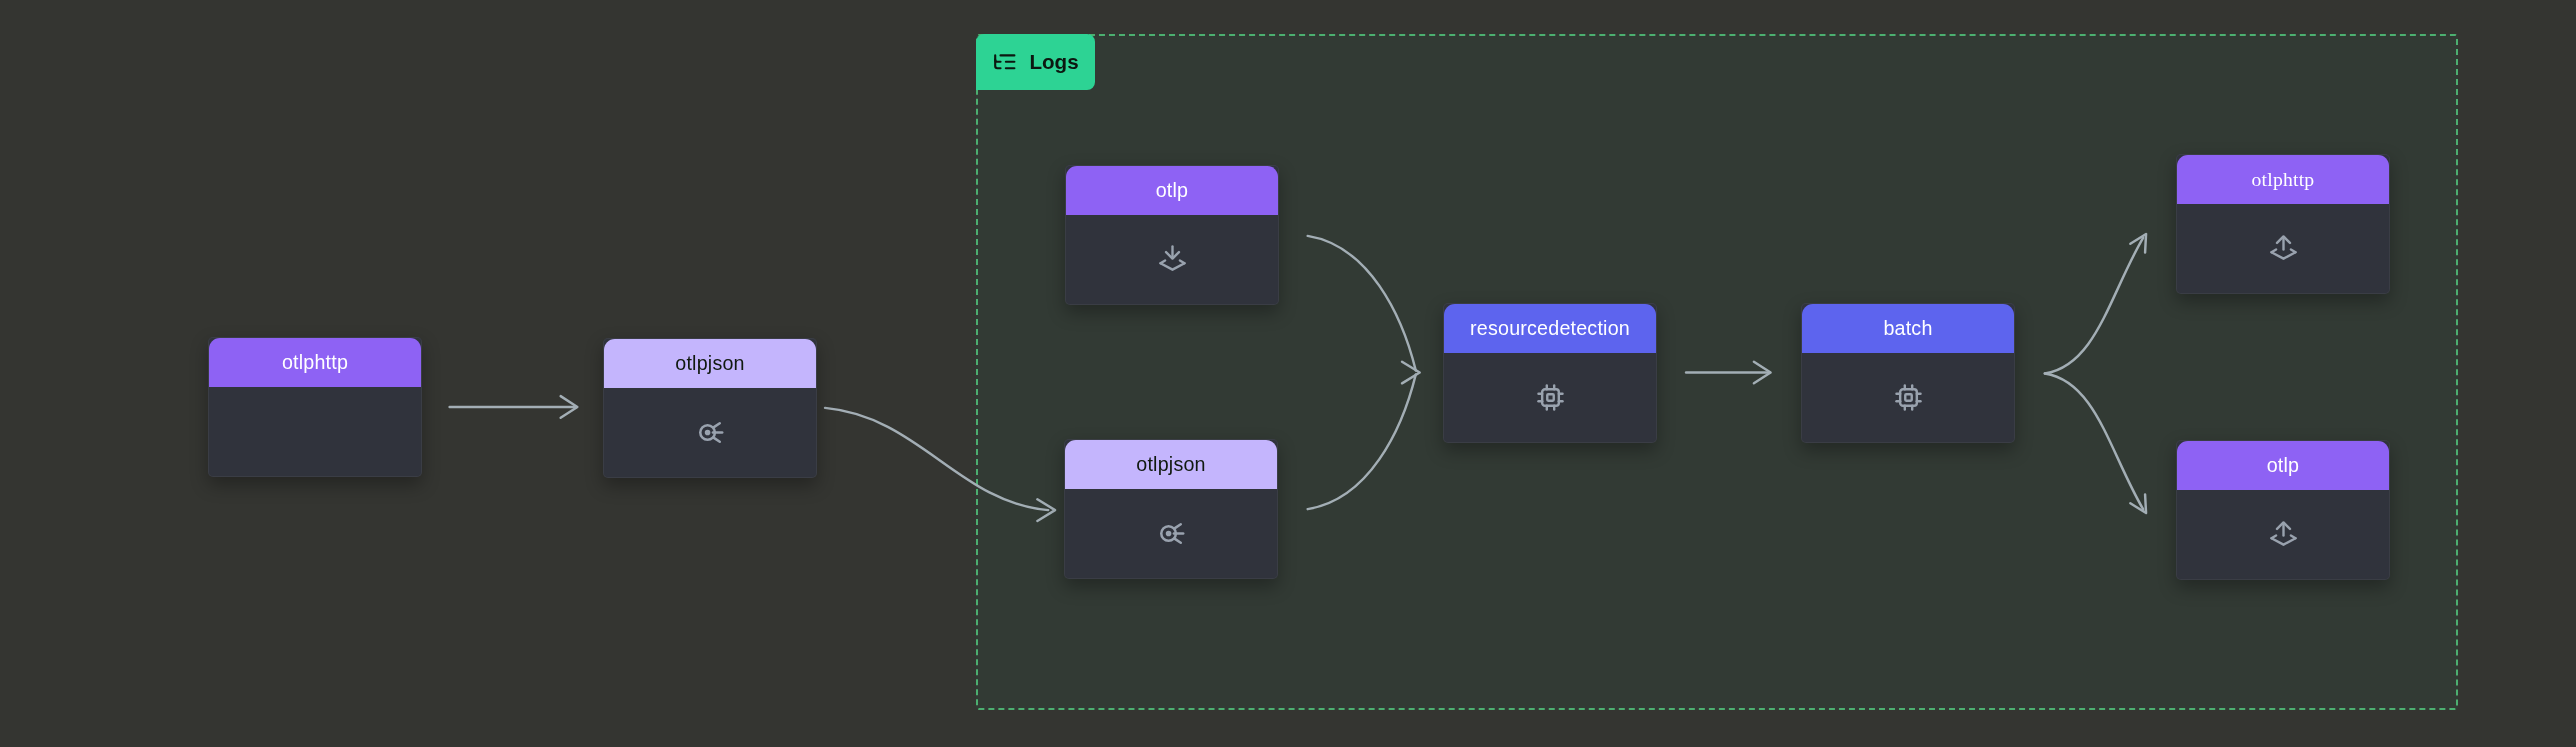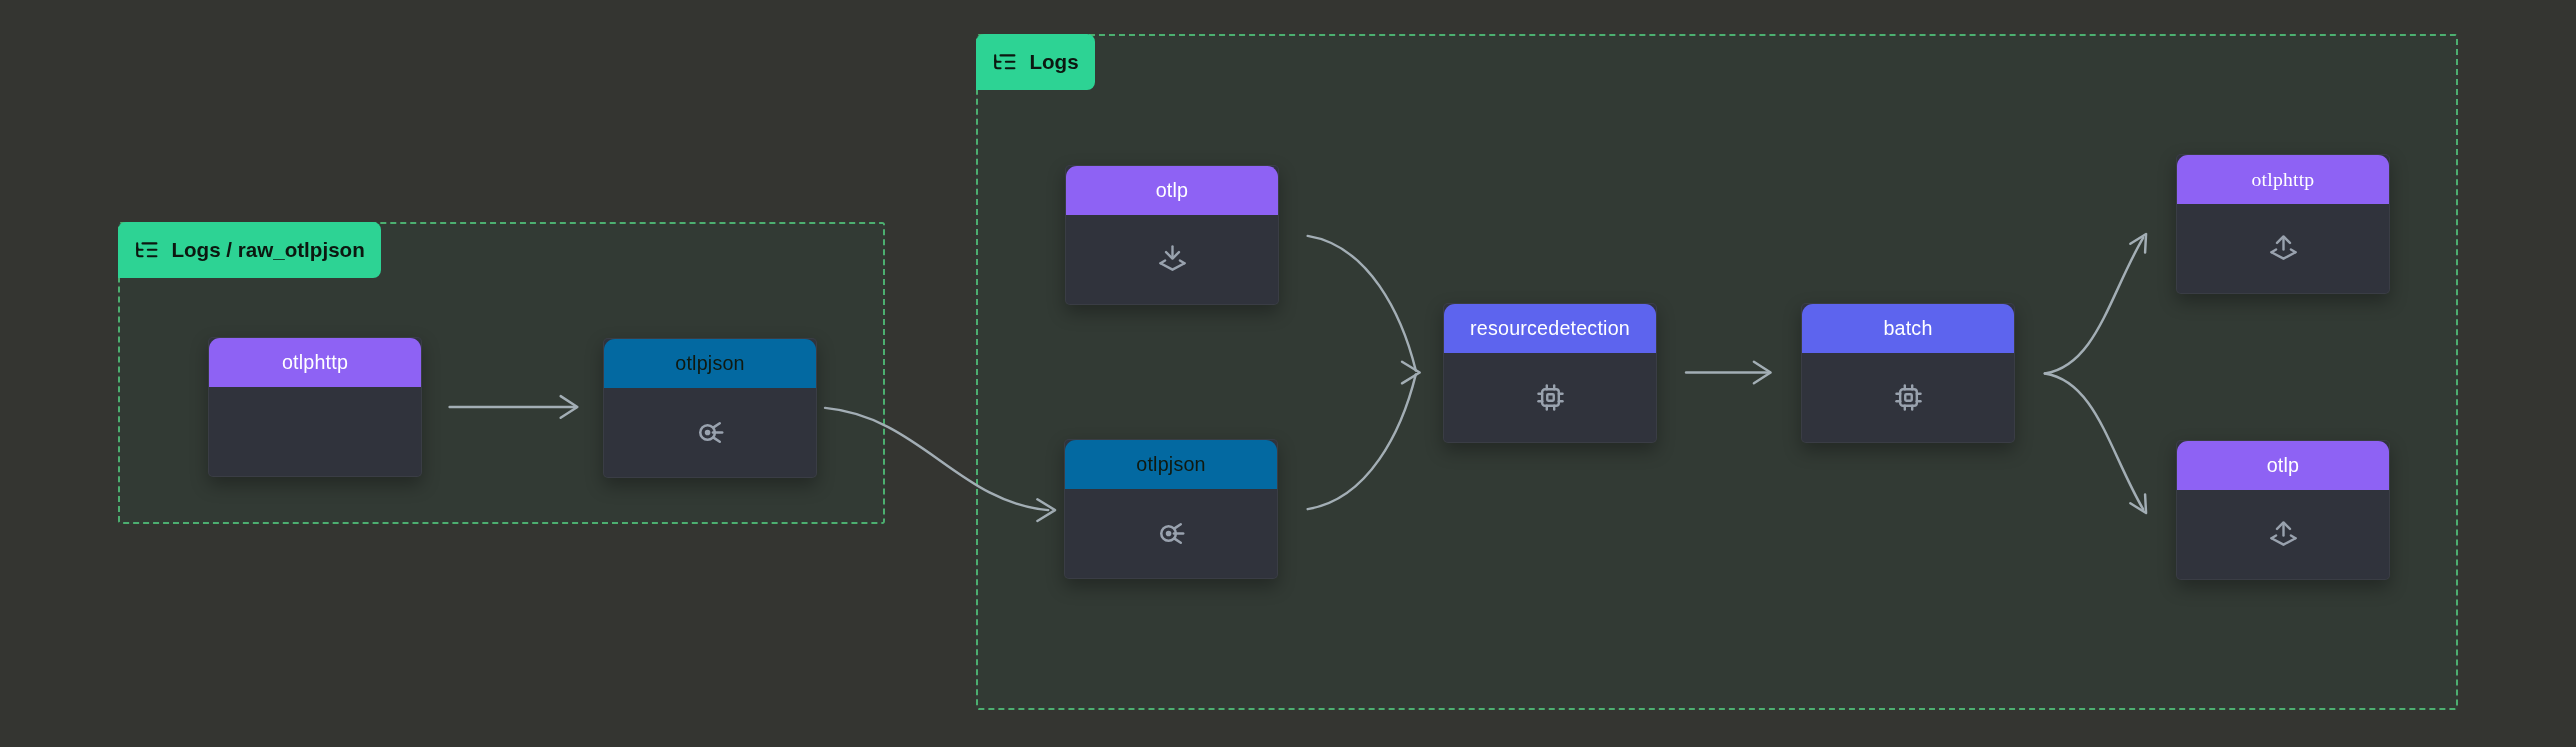--- a/index.html
+++ b/index.html
@@ -32,50 +32,38 @@
     border-radius:5px;
     box-shadow:0 7.9px 17.7px rgba(0,0,0,0.30);
   }
   .node-header {
     height:49px; display:flex; align-items:center; justify-content:center;
     border-radius:10.8px 10.8px 0 0;
     font-size:19.7px; font-weight:500; color:#ffffff; letter-spacing:0.2px;
   }
   .hdr-receiver, .hdr-exporter { background:#8e62f4; }
   .hdr-processor { background:#5d64ee; }
-  .hdr-connector { background:#0369a1; color:#10190f; }
+  .hdr-connector { background:#c4b5fd; color:#10190f; }
   .node-body {
     height:89px; display:flex; flex-direction:column;
     align-items:center; justify-content:center; gap:2.9px;
   }
   .node-subtitle { font-size:16.7px; color:#8d95a3; }
   .edges { position:absolute; left:0; top:0; width:2576px; height:747px; pointer-events:none; }
   .edges path, .edges polyline {
     fill:none; stroke:#a3aeb5; stroke-width:2.5;
     stroke-linecap:round; stroke-linejoin:round;
   }
   .nodeicon { display:block; }
 </style>
 </head>
 <body>
 
 <div class="canvas">
 
-  <div class="group" style="left:118px; top:222px; width:767px; height:302px;">
-    <div class="group-badge">
-      <svg class="badge-icon" width="25.6" height="25.6" viewBox="0 0 24 24" fill="none" stroke="#0c1710" stroke-width="2" stroke-linecap="round" stroke-linejoin="round">
-        <path d="M21 12h-8"></path>
-          <path d="M21 6H8"></path>
-          <path d="M21 18h-8"></path>
-        <path d="M3 6v4c0 1.1.9 2 2 2h3"></path>
-          <path d="M3 10v6c0 1.1.9 2 2 2h3"></path>
-      </svg>
-      <span>Logs / raw_otlpjson</span>
-    </div>
-  </div>
 
   <div class="group" style="left:976px; top:34px; width:1482px; height:676px;">
     <div class="group-badge">
       <svg class="badge-icon" width="25.6" height="25.6" viewBox="0 0 24 24" fill="none" stroke="#0c1710" stroke-width="2" stroke-linecap="round" stroke-linejoin="round">
         <path d="M21 12h-8"></path>
           <path d="M21 6H8"></path>
           <path d="M21 18h-8"></path>
         <path d="M3 6v4c0 1.1.9 2 2 2h3"></path>
           <path d="M3 10v6c0 1.1.9 2 2 2h3"></path>
       </svg>

